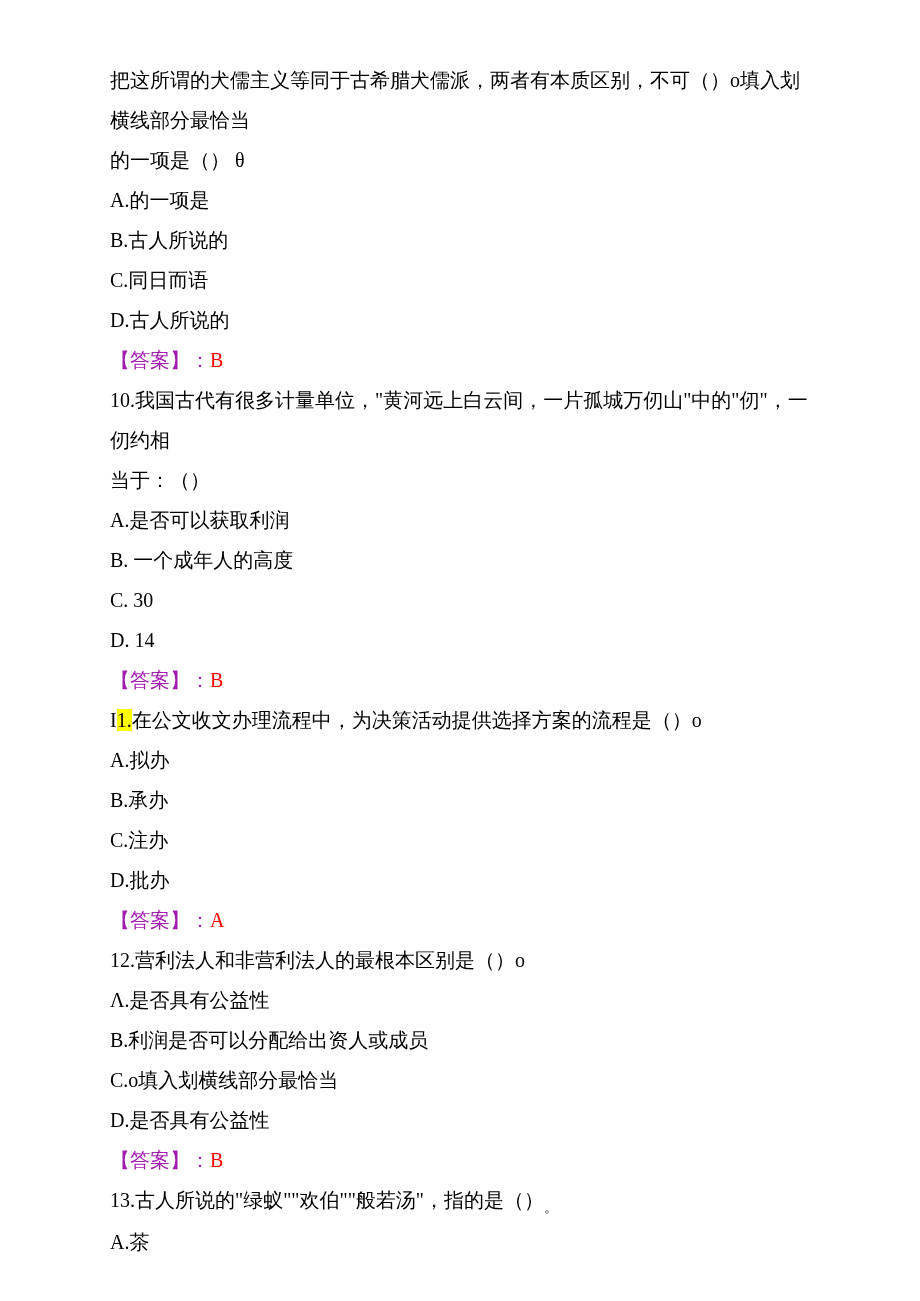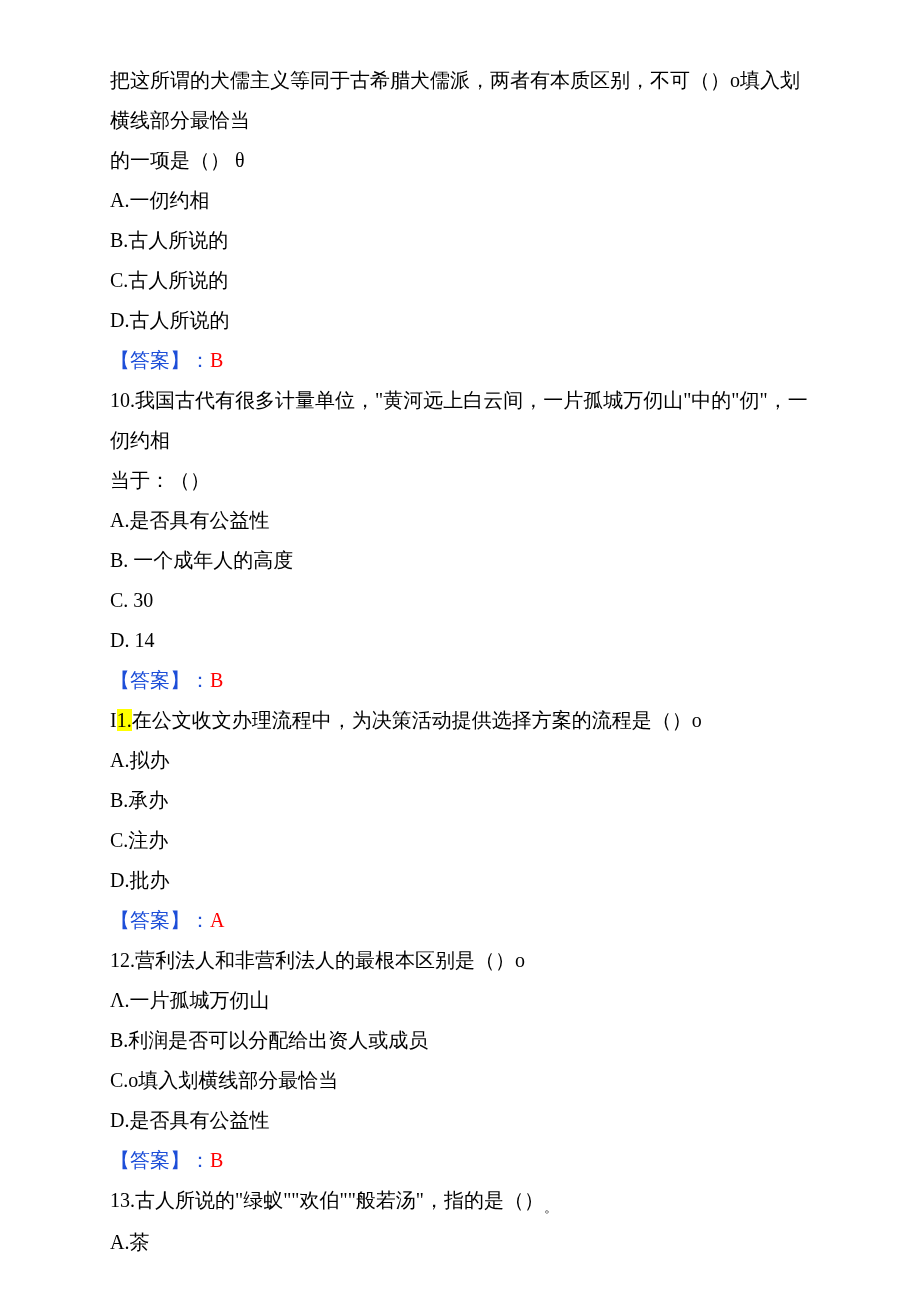--- a/index.html
+++ b/index.html
@@ -13,69 +13,69 @@
       padding: 60px 110px 60px 110px;
       font-family: "SimSun", "宋体", serif;
       font-size: 20px;
       line-height: 2.0;
       color: #000000;
     }
     .line {
       display: block;
     }
     .answer-label {
-      color: #1d4ed8;
+      color: #a21caf;
       text-align: center;
     }
     .answer-value {
       color: #ff0000;
     }
     .highlight {
       background-color: #ffff00;
     }
     .q-num {
       display: inline;
     }
   </style>
 </head>
 <body>
 
 <div class="line">把这所谓的犬儒主义等同于古希腊犬儒派，两者有本质区别，不可（）o填入划横线部分最恰当</div>
 <div class="line">的一项是（） θ</div>
-<div class="line">A.一仞约相</div>
+<div class="line">A.的一项是</div>
 <div class="line">B.古人所说的</div>
-<div class="line">C.古人所说的</div>
+<div class="line">C.同日而语</div>
 <div class="line">D.古人所说的</div>
 <div class="line">
   <span class="answer-label">【答案】：</span><span class="answer-value">B</span>
 </div>
 
 <div class="line">10.我国古代有很多计量单位，"黄河远上白云间，一片孤城万仞山"中的"仞"，一仞约相</div>
 <div class="line">当于：（）</div>
-<div class="line">A.是否具有公益性</div>
+<div class="line">A.是否可以获取利润</div>
 <div class="line">B.  一个成年人的高度</div>
 <div class="line">C.  30</div>
 <div class="line">D.  14</div>
 <div class="line">
   <span class="answer-label">【答案】：</span><span class="answer-value">B</span>
 </div>
 
 <div class="line">
   <span class="q-num">I</span><span class="highlight">1.</span><span>在公文收文办理流程中，为决策活动提供选择方案的流程是（）o</span>
 </div>
 <div class="line">A.拟办</div>
 <div class="line">B.承办</div>
 <div class="line">C.注办</div>
 <div class="line">D.批办</div>
 <div class="line">
   <span class="answer-label">【答案】：</span><span class="answer-value">A</span>
 </div>
 
 <div class="line">12.营利法人和非营利法人的最根本区别是（）o</div>
-<div class="line">Λ.一片孤城万仞山</div>
+<div class="line">Λ.是否具有公益性</div>
 <div class="line">B.利润是否可以分配给出资人或成员</div>
 <div class="line">C.o填入划横线部分最恰当</div>
 <div class="line">D.是否具有公益性</div>
 <div class="line">
   <span class="answer-label">【答案】：</span><span class="answer-value">B</span>
 </div>
 
 <div class="line">
   <span>13.古人所说的"绿蚁""欢伯""般若汤"，指的是（）</span><span style="font-size:14px; vertical-align:sub;">。</span>
 </div>

